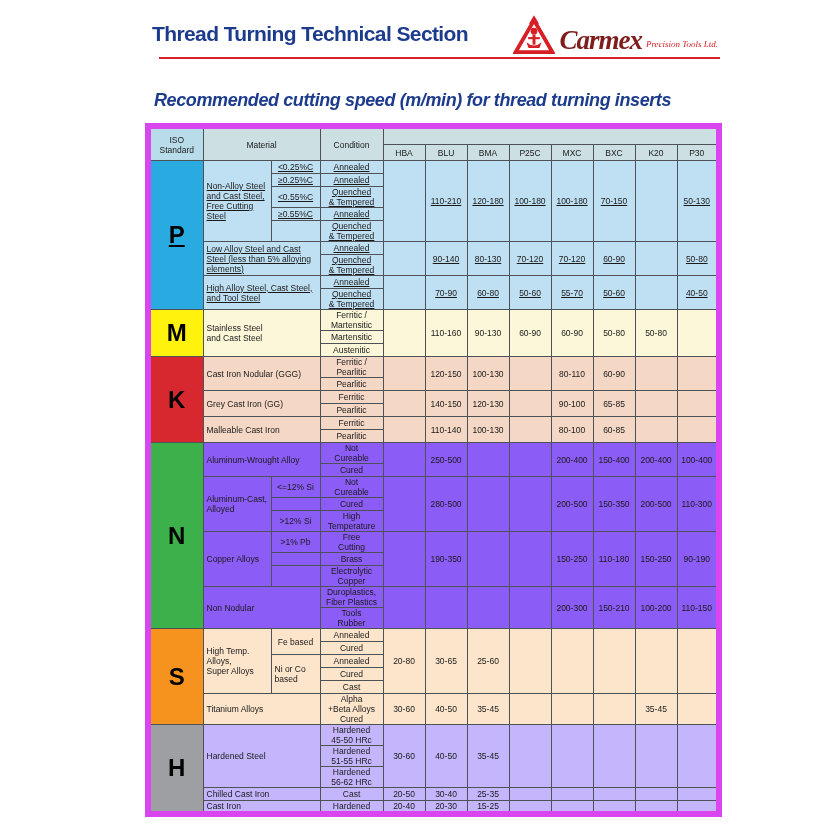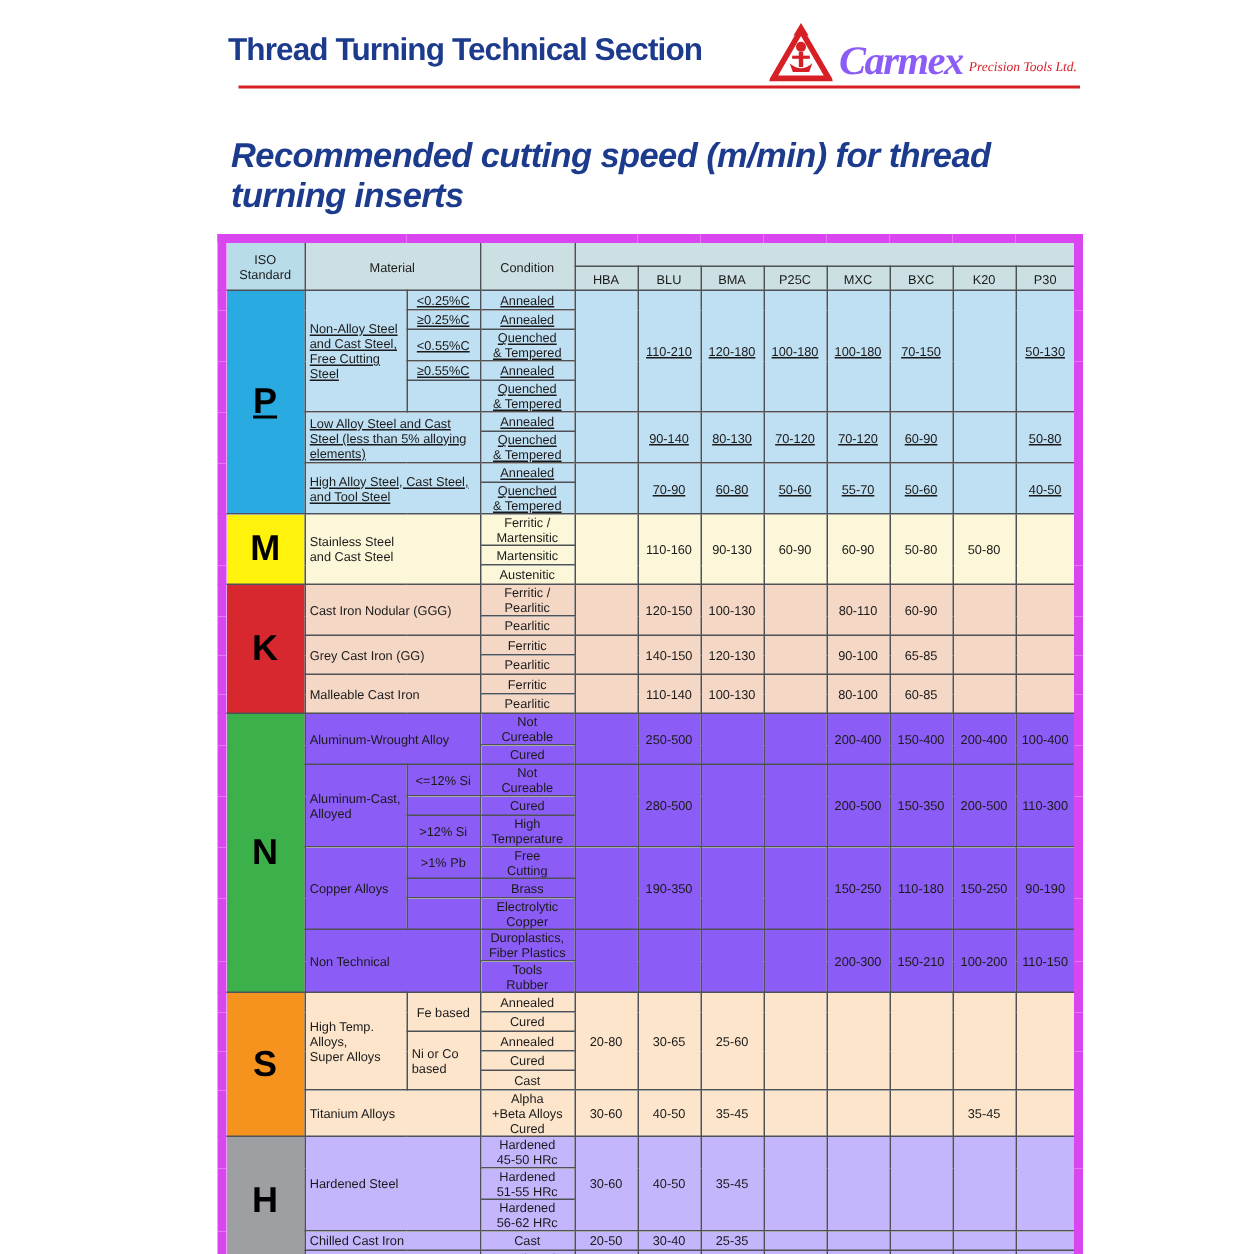--- a/index.html
+++ b/index.html
@@ -5,26 +5,26 @@
   html,body { margin:0; padding:0; background:#ffffff; }
   body { width:836px; height:836px; font-family:"Liberation Sans", sans-serif; color:#1a1a1a; overflow:hidden; }
   .page { width:575px; margin-left:133px;padding-left:12px; }
 
   
   .top { padding-top:15px; margin-left:7px; }
   .top-row { display:flex; justify-content:space-between; align-items:flex-start; height:42px; }
   .doc-title { font-size:21px; font-weight:bold; color:#1c3b8d; letter-spacing:-0.6px; padding-top:7px; }
   .brand { display:flex; align-items:flex-end; gap:4px; padding-right:2px; }
   .brand svg { display:block; }
-  .brand-name { font-family:"Liberation Serif", serif; font-style:italic; font-weight:bold; font-size:27px; color:#8b5cf6; line-height:30px; letter-spacing:-1px; }
+  .brand-name { font-family:"Liberation Serif", serif; font-style:italic; font-weight:bold; font-size:27px; color:#7f1d1d; line-height:30px; letter-spacing:-1px; }
   .brand-suffix { font-family:"Liberation Serif", serif; font-style:italic; font-weight:normal; font-size:9px; color:#d71f26; padding-bottom:6px; }
   .rule { border-bottom:2px solid #d71f26; margin-left:7px; margin-top:0px; }
 
   
-  .main-title { font-size:23px; font-weight:bold; font-style:italic; color:#1c3b8d; letter-spacing:-0.4px; margin:31px 0 12px 9px; }
+  .main-title { font-size:18px; font-weight:bold; font-style:italic; color:#1c3b8d; letter-spacing:-0.4px; margin:31px 0 12px 9px; }
 
   
   table { border-collapse:collapse; table-layout:fixed; width:571px; border:6px solid #d946ef; }
   col.c-iso  { width:55px; }
   col.c-mat  { width:68px; }
   col.c-spec { width:49px; }
   col.c-cond { width:63px; }
   col.c-val  { width:42px; }
   th, td { border:1px solid #4e5256; padding:0 1px; font-weight:normal; font-size:8.5px; line-height:10px; text-align:center; vertical-align:middle; overflow:hidden; }
   thead th { background:#ccdfe3; height:15px; }
@@ -311,21 +311,21 @@
       <tr class="n h1">
         <td></td>
         <td class="pre">Brass</td>
       </tr>
       <tr class="n h2">
         <td></td>
         <td class="pre">Electrolytic
 Copper</td>
       </tr>
       <tr class="n h2">
-        <td class="mat pre" colspan="2" rowspan="2">Non Technical</td>
+        <td class="mat pre" colspan="2" rowspan="2">Non Nodular</td>
         <td class="pre">Duroplastics,
 Fiber Plastics</td>
         <td rowspan="2"></td>
         <td rowspan="2"></td>
         <td rowspan="2"></td>
         <td rowspan="2"></td>
         <td rowspan="2">200-300</td>
         <td rowspan="2">150-210</td>
         <td rowspan="2">100-200</td>
         <td rowspan="2">110-150</td>

